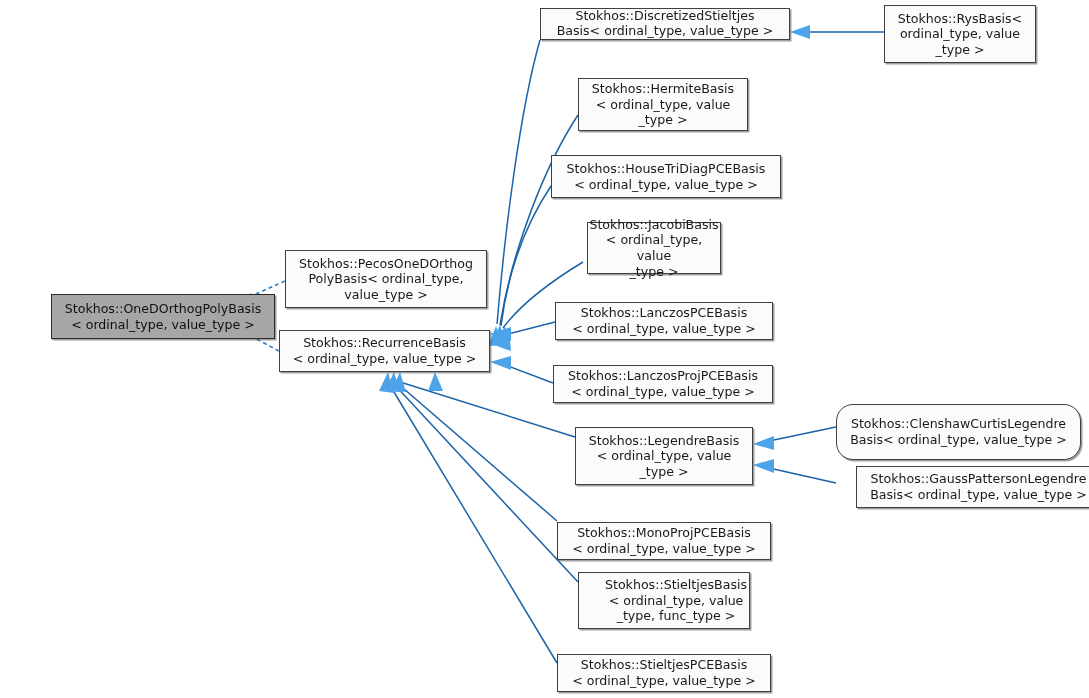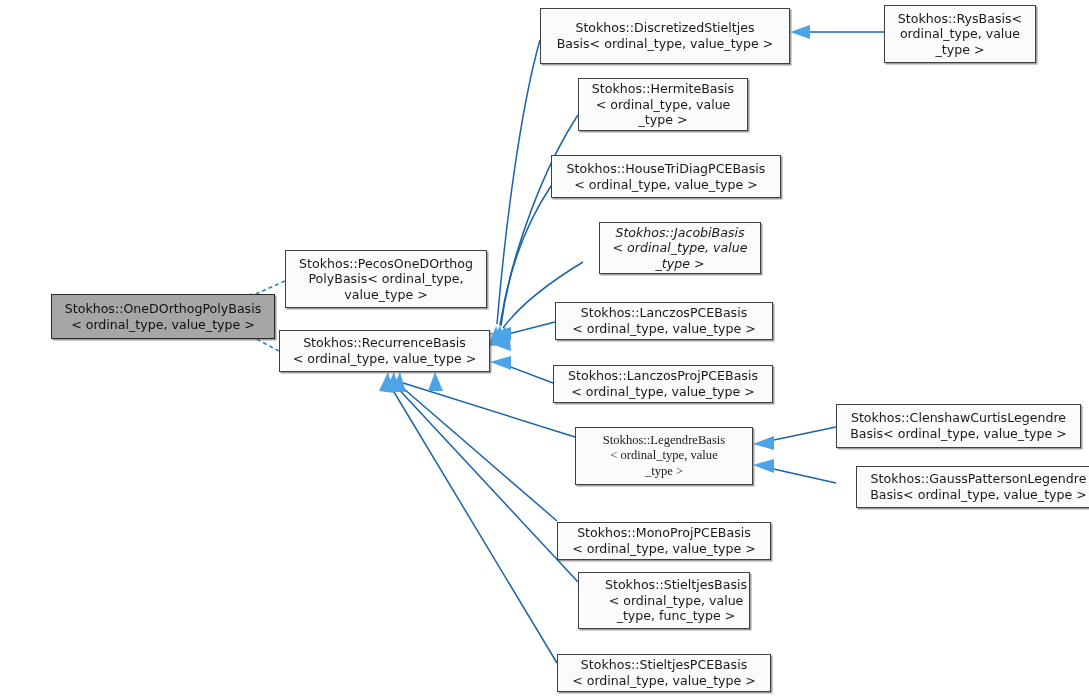--- a/index.html
+++ b/index.html
@@ -96,21 +96,21 @@
     <span class="lbl">Stokhos::PecosOneDOrthog
 PolyBasis&lt; ordinal_type,
 value_type &gt;</span>
   </div>
 
   <div class="node" style="left:279px;top:330px;width:211px;height:42px;">
     <span class="lbl">Stokhos::RecurrenceBasis
 &lt; ordinal_type, value_type &gt;</span>
   </div>
 
-  <div class="node" style="left:540px;top:8px;width:250px;height:56px;">
+  <div class="node" style="left:540px;top:8px;width:250px;height:32px;align-items:flex-end;">
     <span class="lbl">Stokhos::DiscretizedStieltjes
 Basis&lt; ordinal_type, value_type &gt;</span>
   </div>
 
   <div class="node" style="left:884px;top:5px;width:152px;height:58px;">
     <span class="lbl">Stokhos::RysBasis&lt;
 ordinal_type, value
 _type &gt;</span>
   </div>
 
@@ -118,43 +118,43 @@
     <span class="lbl">Stokhos::HermiteBasis
 &lt; ordinal_type, value
 _type &gt;</span>
   </div>
 
   <div class="node" style="left:551px;top:155px;width:230px;height:43px;">
     <span class="lbl">Stokhos::HouseTriDiagPCEBasis
 &lt; ordinal_type, value_type &gt;</span>
   </div>
 
-  <div class="node" style="left:599px;top:222px;width:162px;height:52px;font-style:italic;">
+  <div class="node" style="left:587px;top:222px;width:134px;height:52px;">
     <span class="lbl">Stokhos::JacobiBasis
 &lt; ordinal_type, value
 _type &gt;</span>
   </div>
 
   <div class="node" style="left:555px;top:302px;width:218px;height:38px;">
     <span class="lbl">Stokhos::LanczosPCEBasis
 &lt; ordinal_type, value_type &gt;</span>
   </div>
 
   <div class="node" style="left:553px;top:365px;width:220px;height:38px;">
     <span class="lbl">Stokhos::LanczosProjPCEBasis
 &lt; ordinal_type, value_type &gt;</span>
   </div>
 
-  <div class="node" style="left:575px;top:427px;width:178px;height:58px;font-family:Liberation Serif, serif;">
+  <div class="node" style="left:575px;top:427px;width:178px;height:58px;">
     <span class="lbl">Stokhos::LegendreBasis
 &lt; ordinal_type, value
 _type &gt;</span>
   </div>
 
-  <div class="node" style="left:836px;top:404px;width:245px;height:44px;">
+  <div class="node" style="left:836px;top:404px;width:245px;height:56px;border-radius:17px;">
     <span class="lbl">Stokhos::ClenshawCurtisLegendre
 Basis&lt; ordinal_type, value_type &gt;</span>
   </div>
 
   <div class="node" style="left:856px;top:466px;width:245px;height:42px;">
     <span class="lbl">Stokhos::GaussPattersonLegendre
 Basis&lt; ordinal_type, value_type &gt;</span>
   </div>
 
   <div class="node" style="left:557px;top:522px;width:214px;height:38px;">

